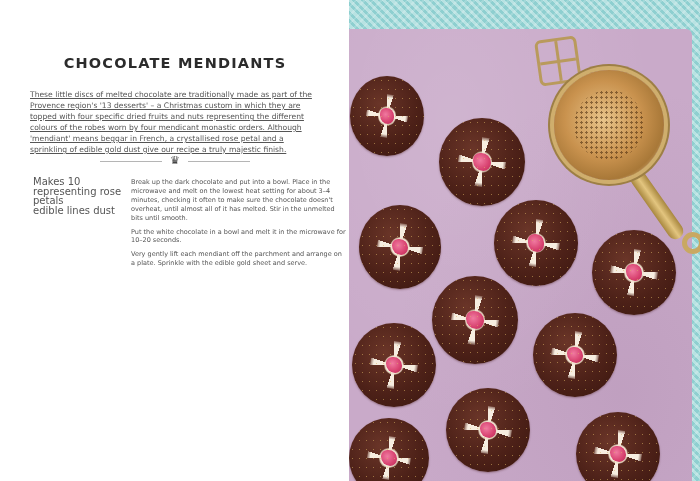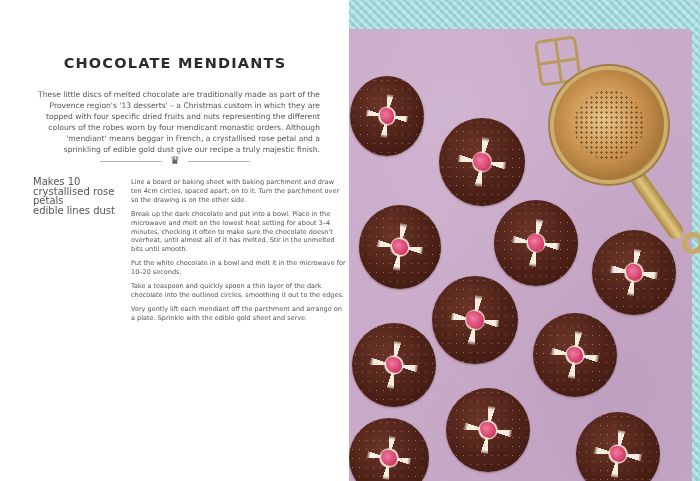--- a/index.html
+++ b/index.html
@@ -12,21 +12,21 @@
       margin-top: 25px;
     }
     .title {
       position: absolute; left: 0; width: 350px; top: 30px;
       text-align: center; font-size: 14.5px; letter-spacing: 1.2px;
       font-weight: bold; color: #2b2b2b;
       font-family: "DejaVu Sans", sans-serif;
     }
     .intro {
       position: absolute; left: 30px; width: 290px; top: 64px;
-      text-align: right; font-size: 7.6px; line-height: 11px; color: #555;
+      text-align: left; font-size: 7.6px; line-height: 11px; color: #555; text-decoration: underline;
     }
     .divider {
       position: absolute; top: 130px; left: 100px; width: 150px; height: 12px;
     }
     .divider .line {
       position: absolute; top: 6px; height: 1px; background: #b5b5b5; width: 62px;
     }
     .divider .line.l { left: 0; }
     .divider .line.r { right: 0; }
     .crown {
@@ -138,29 +138,27 @@
   <p class="intro">These little discs of melted chocolate are traditionally made as part of the Provence region's '13 desserts' – a Christmas custom in which they are topped with four specific dried fruits and nuts representing the different colours of the robes worn by four mendicant monastic orders. Although 'mendiant' means beggar in French, a crystallised rose petal and a sprinkling of edible gold dust give our recipe a truly majestic finish.</p>
 
   <div class="divider">
     <div class="line l"></div>
     <div class="crown">♛</div>
     <div class="line r"></div>
   </div>
 
   <div class="ingredients">
     <div class="makes">Makes 10</div>
-    <div class="item">crystallised rose petals</div>
+    <div class="item">representing rose petals</div>
     <div class="item">edible lines dust</div>
   </div>
 
   <div class="method">
-    <p>Line a board or baking sheet with baking parchment and draw ten 4cm circles, spaced apart, on to it. Turn the parchment over so the drawing is on the other side.</p>
     <p>Break up the dark chocolate and put into a bowl. Place in the microwave and melt on the lowest heat setting for about 3–4 minutes, checking it often to make sure the chocolate doesn't overheat, until almost all of it has melted. Stir in the unmelted bits until smooth.</p>
     <p>Put the white chocolate in a bowl and melt it in the microwave for 10–20 seconds.</p>
-    <p>Take a teaspoon and quickly spoon a thin layer of the dark chocolate into the outlined circles, smoothing it out to the edges.</p>
     <p>Very gently lift each mendiant off the parchment and arrange on a plate. Sprinkle with the edible gold sheet and serve.</p>
   </div>
 
   <div class="footer">
     <span class="pnum">90</span>
     <span>CHOCOLATE FIT FOR A QUEEN</span>
   </div>
 </div>
 
 <div class="photo" title="Chocolate mendiants with white chocolate swirls and crystallised rose petals on a lilac board beside a brass tea strainer, on a turquoise patterned background">

